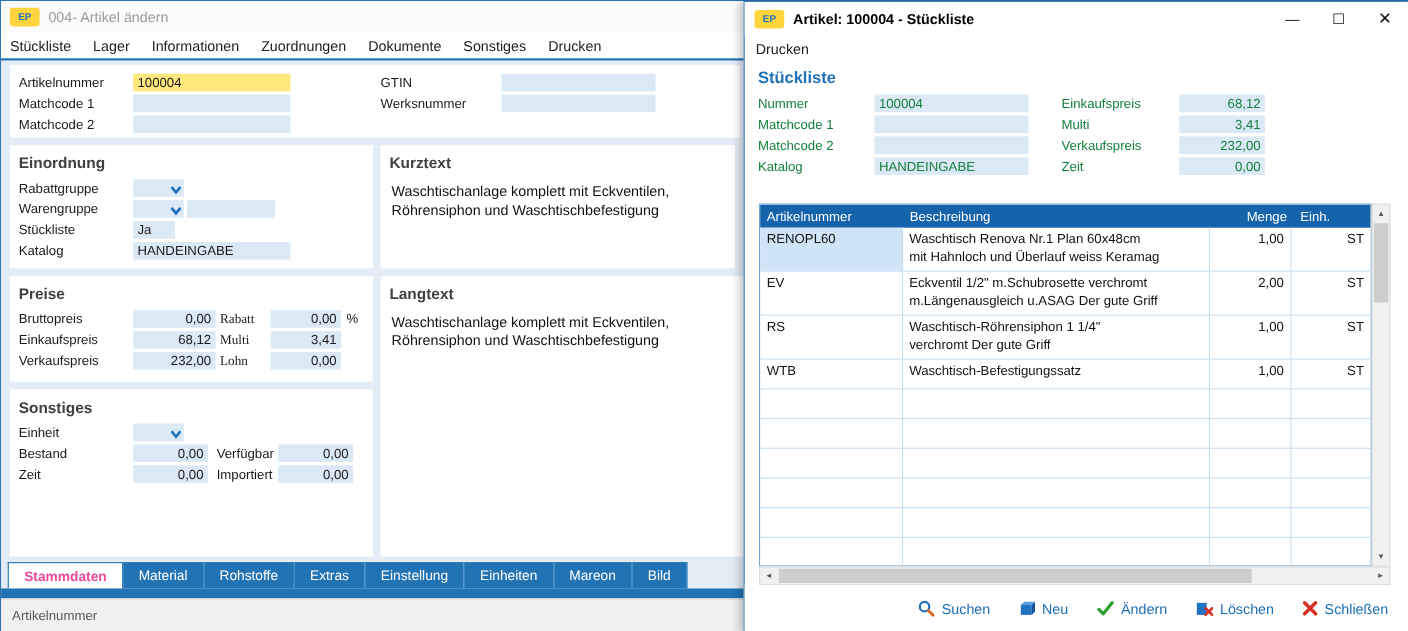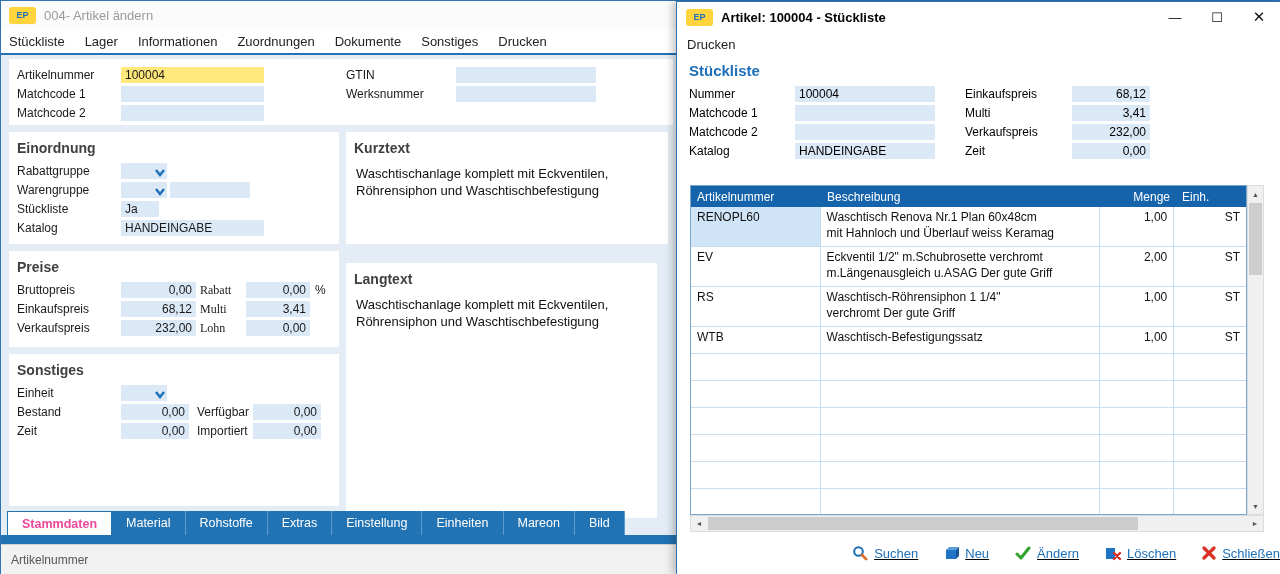--- a/index.html
+++ b/index.html
@@ -13,21 +13,21 @@
   .mw-title { color:#9a9a9a; font-size:13px; }
   .app-icon { width:27px; height:17px; background:#ffd43c; border-radius:3px; color:#1c6fb8; font-weight:bold; font-size:9px; display:flex; align-items:center; justify-content:center; flex:0 0 auto; }
   .mw-menubar { position:absolute; top:28px; left:0; right:0; height:26px; background:#ffffff; display:flex; align-items:center; padding-left:8px; gap:20px; font-size:13px; color:#222; border-bottom:2px solid #2173b4; }
   .menu-item { cursor:default; }
 
   .panel { position:absolute; background:#ffffff; }
   .p-top   { left:8px;  top:58px;  width:664px; height:66px; }
   .p-einordnung { left:8px; top:131px; width:330px; height:112px; }
   .p-kurztext   { left:345px; top:131px; width:322px; height:112px; }
   .p-preise     { left:8px; top:250px; width:330px; height:96px; }
-  .p-langtext   { left:345px; top:250px; width:311px; height:255px;margin-top:12px; }
+  .p-langtext   { left:345px; top:250px; width:343px; height:255px; }
   .p-sonstiges  { left:8px; top:353px; width:330px; height:152px; }
 
   .section-title { color:#404040; font-weight:bold; font-size:14px; padding:8px 0 7px 8px; }
   .frow { display:flex; align-items:center; height:16px; margin:0 0 3px 8px; font-size:12px; color:#1a1a1a; }
   .flabel { width:104px; flex:0 0 auto; }
   .field { background:#dbe8f6; height:16px; font-size:12px; padding:0 4px; display:flex; align-items:center; overflow:hidden; white-space:nowrap; }
   .field.num { justify-content:flex-end; }
   .field.yellow { background:#ffe87c; }
   .w143{width:143px;} .w140{width:140px;} .w80{width:80px;} .w75{width:75px;} .w68{width:68px;} .w64{width:64px;} .w46{width:46px;} .w38{width:38px;}
   .col-a { position:absolute; left:0; top:8px; }
@@ -50,21 +50,21 @@
   
   .dialog { position:absolute; left:675px; top:0; width:605px; height:574px; background:#ffffff; border:1px solid #2e74b5; box-shadow:-3px 0 8px rgba(0,0,0,0.25); }
   .dlg-titlebar { position:absolute; top:0; left:0; right:0; height:30px; display:flex; align-items:center; padding-left:9px; gap:8px; background:#fff; }
   .dlg-title { font-size:13px; font-weight:bold; color:#000; }
   .dlg-controls { margin-left:auto; display:flex; height:30px; }
   .dlg-ctrl { width:42px; display:flex; align-items:center; justify-content:center; font-size:13px; color:#111; cursor:default; }
   .dlg-menubar { position:absolute; top:30px; left:0; right:0; height:24px; display:flex; align-items:center; padding-left:10px; gap:18px; font-size:13px; color:#222; }
   .dlg-heading { position:absolute; left:12px; top:60px; color:#1c6fb8; font-weight:bold; font-size:15px; }
 
   .dlg-form { position:absolute; left:0; top:84px; }
-  .dfrow { display:flex; align-items:center; height:16px; margin:0 0 3px 12px; font-size:12px; color:#000000; }
+  .dfrow { display:flex; align-items:center; height:16px; margin:0 0 3px 12px; font-size:12px; color:#15803d; }
   .dfl1 { width:106px; flex:0 0 auto; }
   .dspace { width:30px; flex:0 0 auto; }
   .dfl2 { width:107px; flex:0 0 auto; }
   .dfi2 { width:78px; }
 
   .tbl { position:absolute; left:13px; top:183px; width:557px; height:330px; border:1px solid #7aa7cf; background:#fff; overflow:hidden; }
   .thead { display:flex; height:21px; background:#1563ab; color:#fff; font-size:12px; }
   .th { display:flex; align-items:center; padding:0 6px; }
   .th1{width:130px;} .th2{width:281px;} .th3{width:74px; justify-content:flex-end;} .th4{width:70px;}
   .trow { display:flex; border-bottom:1px solid #c9ddf0; font-size:12px; color:#111; }
@@ -74,21 +74,21 @@
   .cell-selected { background:#cfe4f6; }
 
   .vscroll { position:absolute; left:570px; top:183px; width:17px; height:330px; background:#f0f0f0; border:1px solid #dcdcdc; display:flex; flex-direction:column; align-items:stretch; }
   .sarrow { height:16px; display:flex; align-items:center; justify-content:center; font-size:7px; color:#555; flex:0 0 auto; }
   .vthumb { height:72px; background:#cdcdcd; margin:1px 1px; }
   .sfill { flex:1; }
   .hscroll { position:absolute; left:13px; top:513px; width:574px; height:17px; background:#f0f0f0; border:1px solid #dcdcdc; display:flex; align-items:stretch; }
   .hscroll .sarrow { width:16px; height:auto; }
   .hthumb { width:430px; background:#cdcdcd; margin:1px 1px; }
 
-  .btnbar { position:absolute; left:0; right:0; bottom:0; height:42px; display:flex; align-items:center; justify-content:flex-end; gap:26px; background:#fff;text-decoration:underline; }
+  .btnbar { position:absolute; left:0; right:0; bottom:0; height:42px; display:flex; align-items:center; justify-content:flex-end; gap:26px; padding-right:18px; background:#fff; }
   .dbtn { display:flex; align-items:center; gap:6px; color:#1c6fb8; font-size:13px; cursor:pointer; }
   .dbtn svg { display:block; }
 </style>
 </head>
 <body>
 
 <div class="screen">
 
   <div class="main-window">
 

